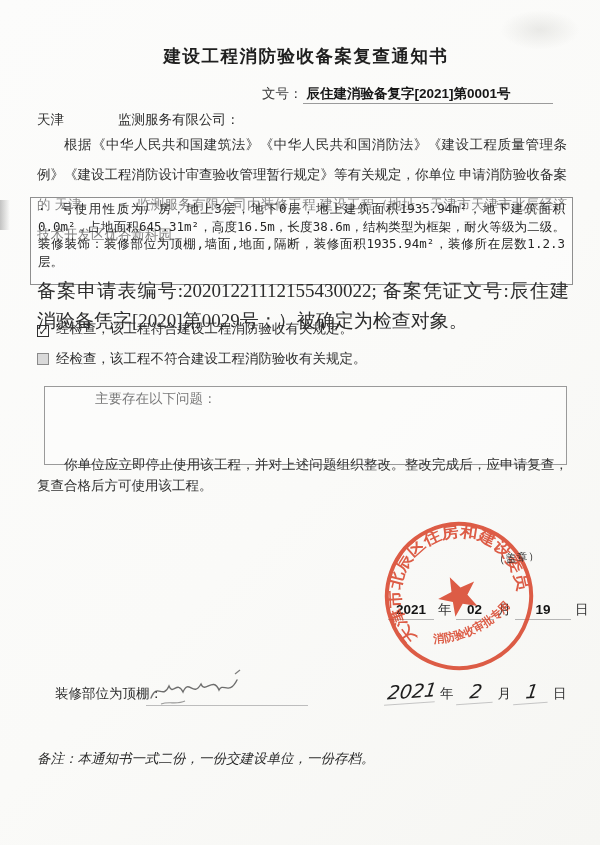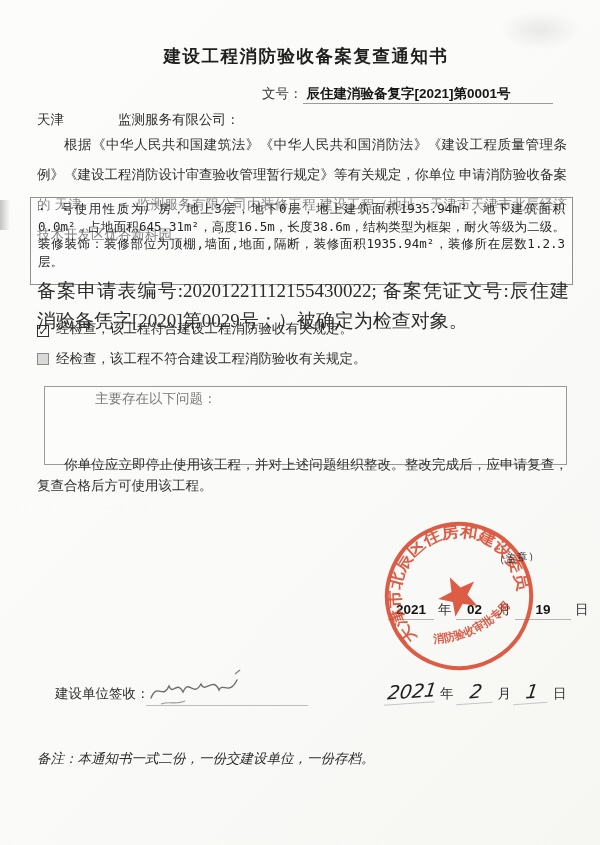--- a/index.html
+++ b/index.html
@@ -134,21 +134,21 @@
       <path d="M80,59 L85,73.1 L100,73.5 L88.1,82.6 L92.3,97 L80,88.5 L67.7,97 L71.9,82.6 L60,73.5 L75,73.1 Z" style="fill: rgb(217, 69, 44);"></path>
     </g>
   </svg>
 
   <div class="abs seal-note">（盖章）</div>
 
   <div class="abs issue-date">
     <span class="dval w50">2021</span><span class="dlabel">年</span><span class="dval w40">02</span><span class="dlabel">月</span><span class="dval w58">19</span><span class="dlabel">日</span>
   </div>
 
-  <div class="abs sign-row">建设单位签收：</div>
+  <div class="abs sign-row">装修部位为顶棚：</div>
 
   <svg class="abs sig-svg" width="130" height="44" viewBox="0 0 130 44">
     <path d="M8,30 C14,14 20,32 26,18 C30,28 34,12 40,24 C46,10 50,30 58,16 C62,26 70,8 76,22 C80,14 86,28 94,12" fill="none" stroke="#4a4a4a" stroke-width="1.4" stroke-linecap="round" opacity="0.8"></path>
     <path d="M18,36 C26,33 34,37 42,33" fill="none" stroke="#5a5a5a" stroke-width="1.1" opacity="0.6"></path>
     <path d="M92,6 L97,2" fill="none" stroke="#4a4a4a" stroke-width="1.2" opacity="0.7"></path>
   </svg>
   <div class="abs sig-line"></div>
 
   <div class="abs sign-date">
     <span class="hw hw-y">2021</span><span class="dlabel">年</span><span class="hw hw-m">2</span><span class="dlabel">月</span><span class="hw hw-d">1</span><span class="dlabel">日</span>

